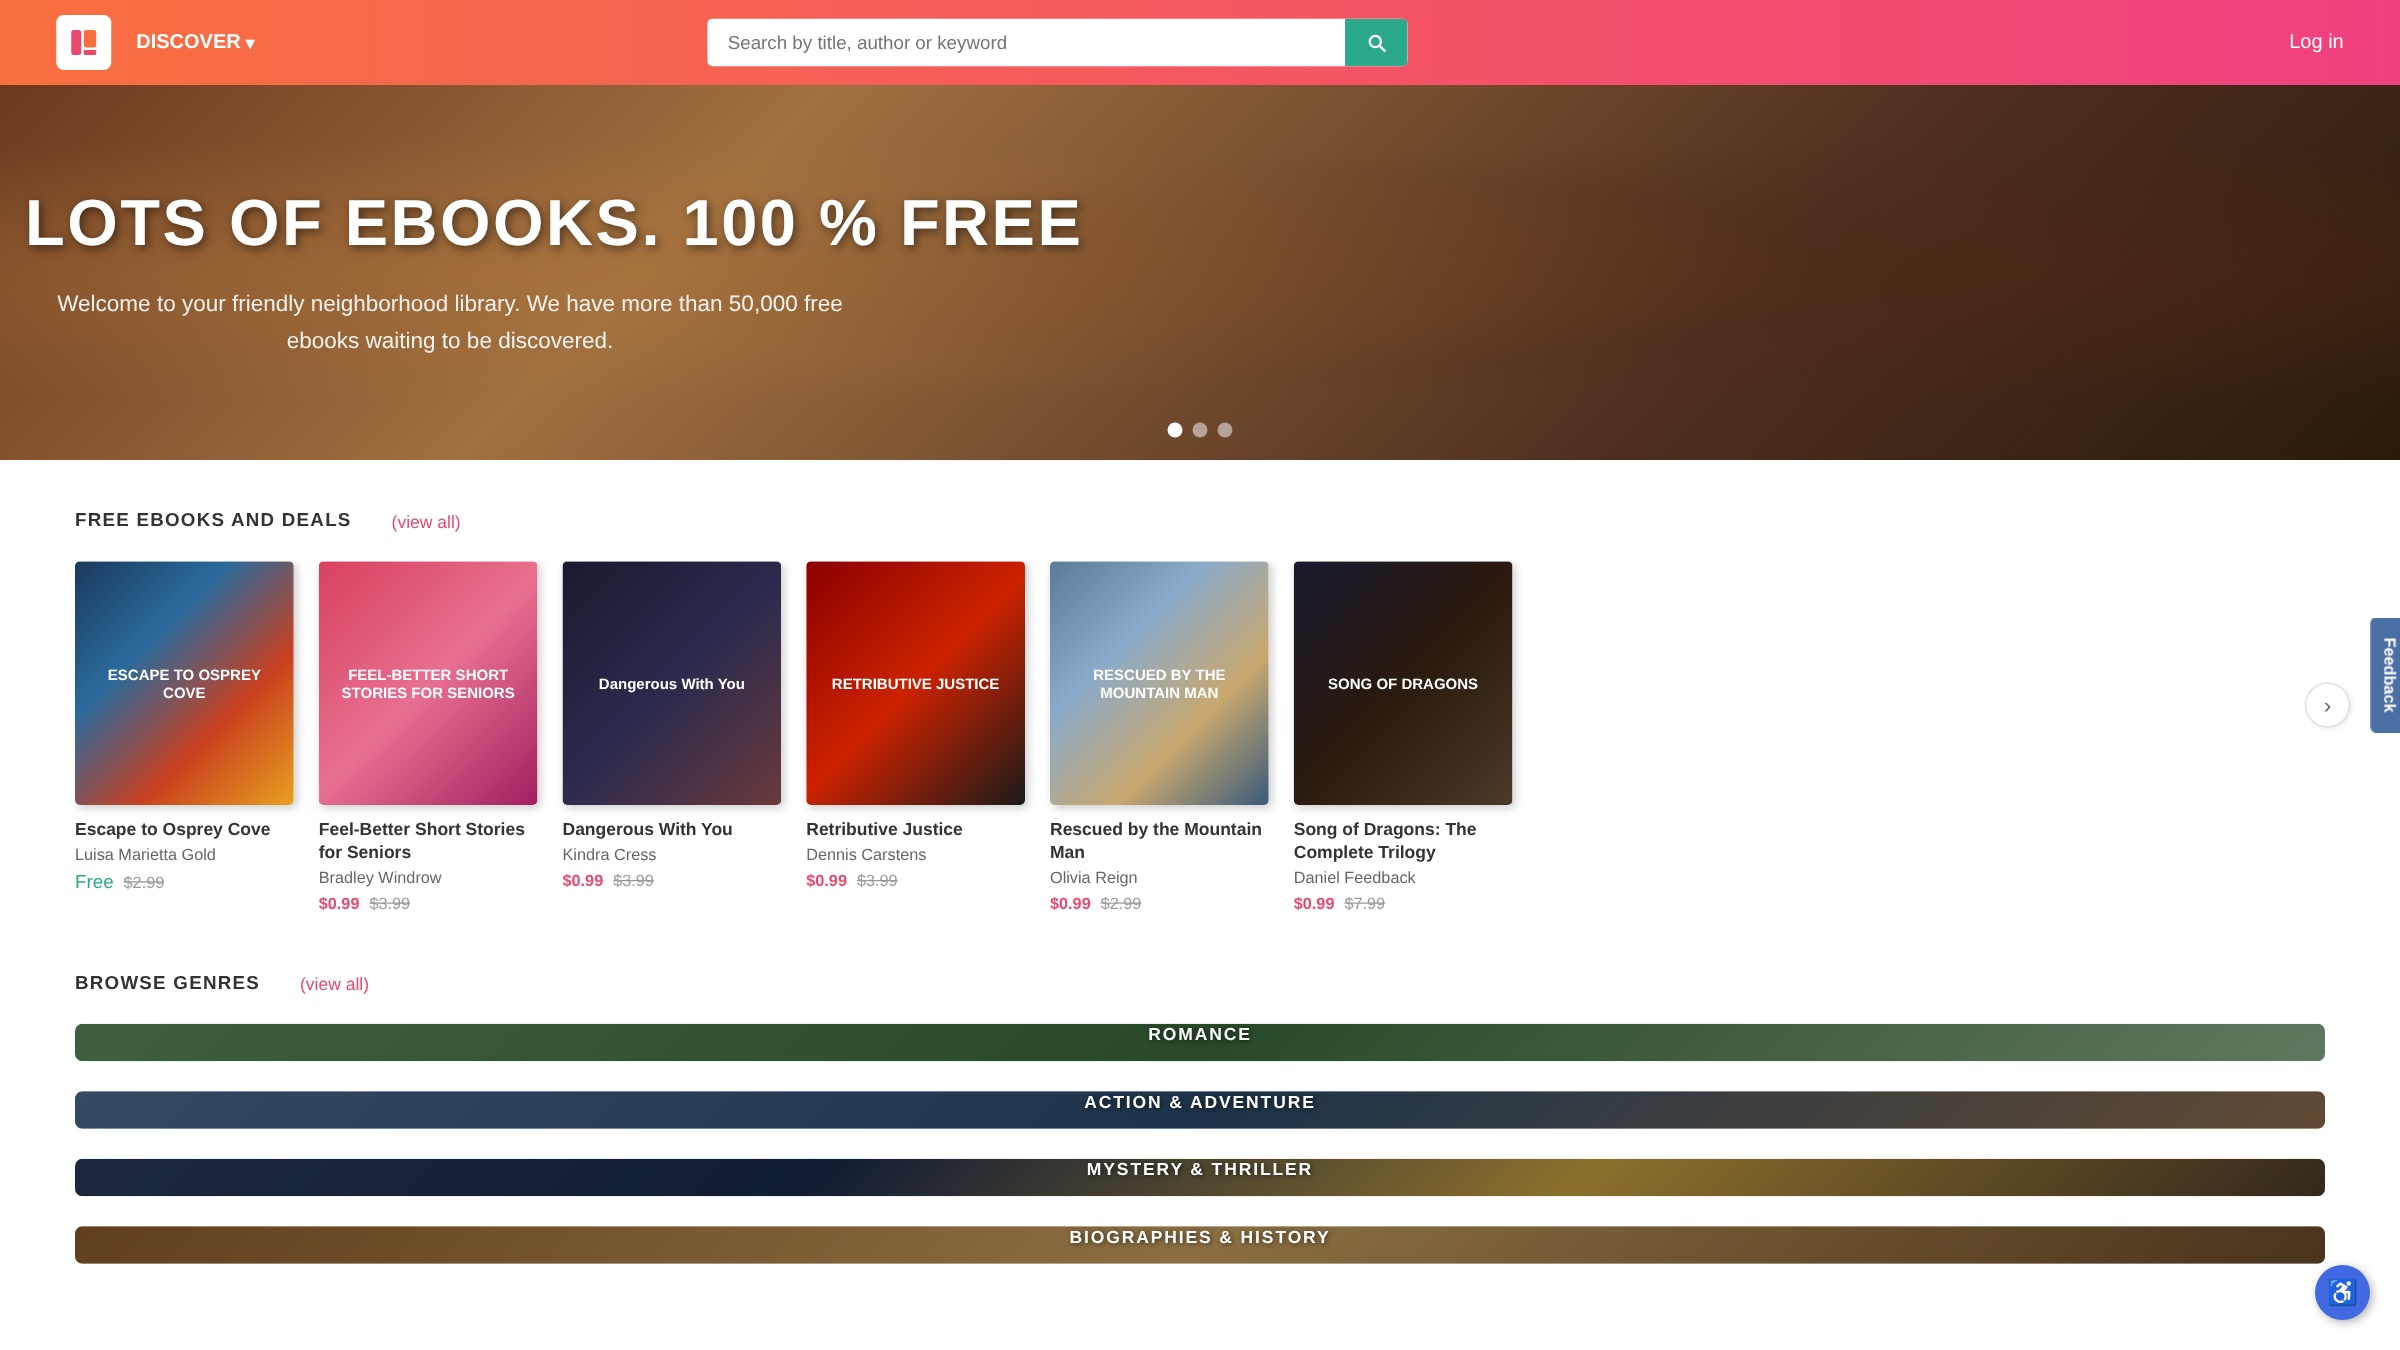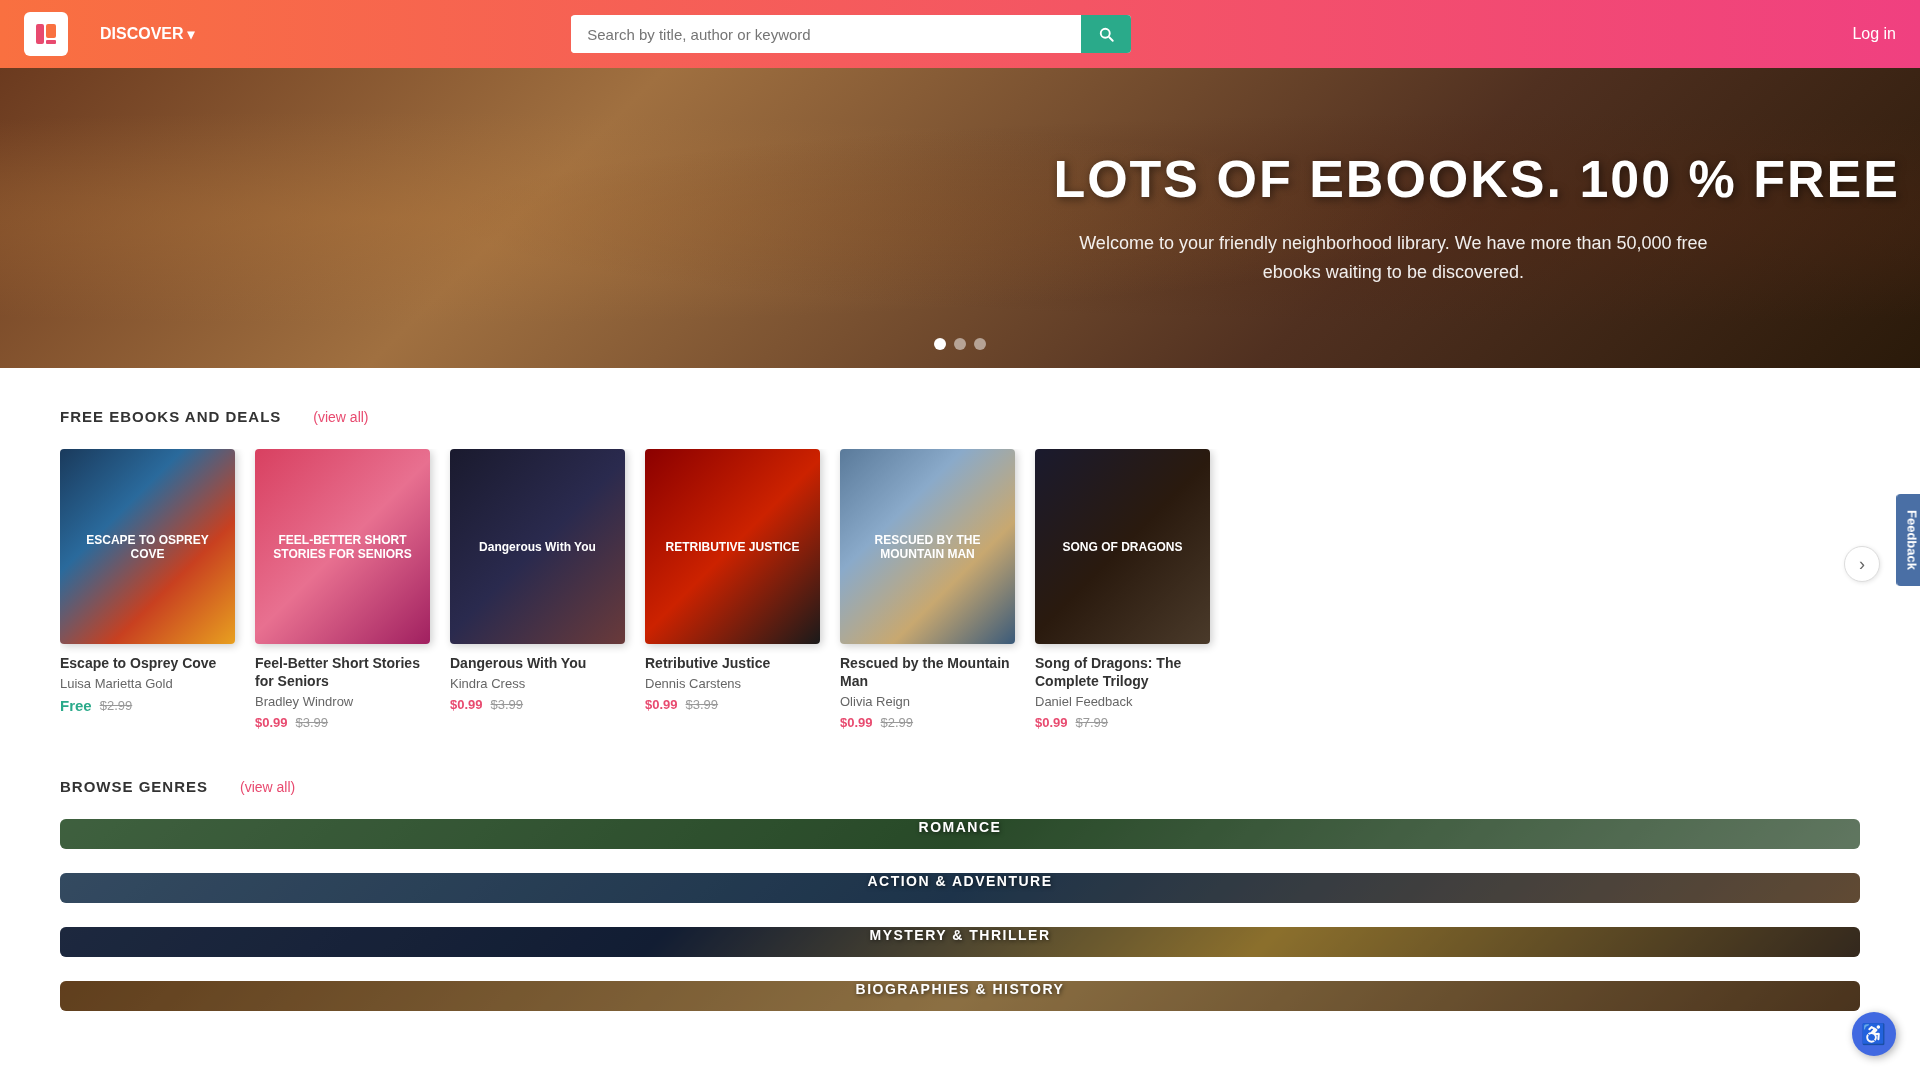--- a/index.html
+++ b/index.html
@@ -6,23 +6,23 @@
     body { font-family: 'Arial', sans-serif; background: #fff; overflow-x: hidden; }
 
     
     .header {
       position: fixed;
       top: 0; left: 0; right: 0;
       height: 68px;
       background: linear-gradient(to right, #f97040, #f04080);
       display: flex;
       align-items: center;
-      padding: 0 24px;
+      padding: 0 45px;
       z-index: 100;
-      gap: 32px;
+      gap: 20px;
     }
     .logo-wrap {
       display: flex;
       align-items: center;
       gap: 8px;
     }
     .logo-icon {
       width: 44px;
       height: 44px;
       background: white;
@@ -88,21 +88,21 @@
     }
 
     
     .hero {
       margin-top: 68px;
       height: 300px;
       background: linear-gradient(rgba(40,20,10,0.55), rgba(40,20,10,0.55)),
         linear-gradient(135deg, #8B5A2B 0%, #c5a05a 50%, #5a3a1a 100%);
       display: flex;
       flex-direction: column;
-      align-items: flex-end;
+      align-items: flex-start;
       justify-content: center;
       text-align: center;
       padding: 0 20px;
       position: relative;
     }
     .hero-bg {
       position: absolute;
       inset: 0;
       background: 
         radial-gradient(ellipse at 20% 50%, rgba(180,120,60,0.4) 0%, transparent 50%),
@@ -223,21 +223,21 @@
       font-weight: 700;
       color: #e84a6f;
     }
     .price-original {
       font-size: 13px;
       color: #999;
       text-decoration: line-through;
     }
     .price-free {
       font-size: 15px;
-      font-weight: 700;
+      font-weight: 400;
       color: #2aaa8a;
     }
 
     .next-btn {
       position: absolute;
       right: -20px;
       top: 97px;
       width: 36px;
       height: 36px;
       background: white;

